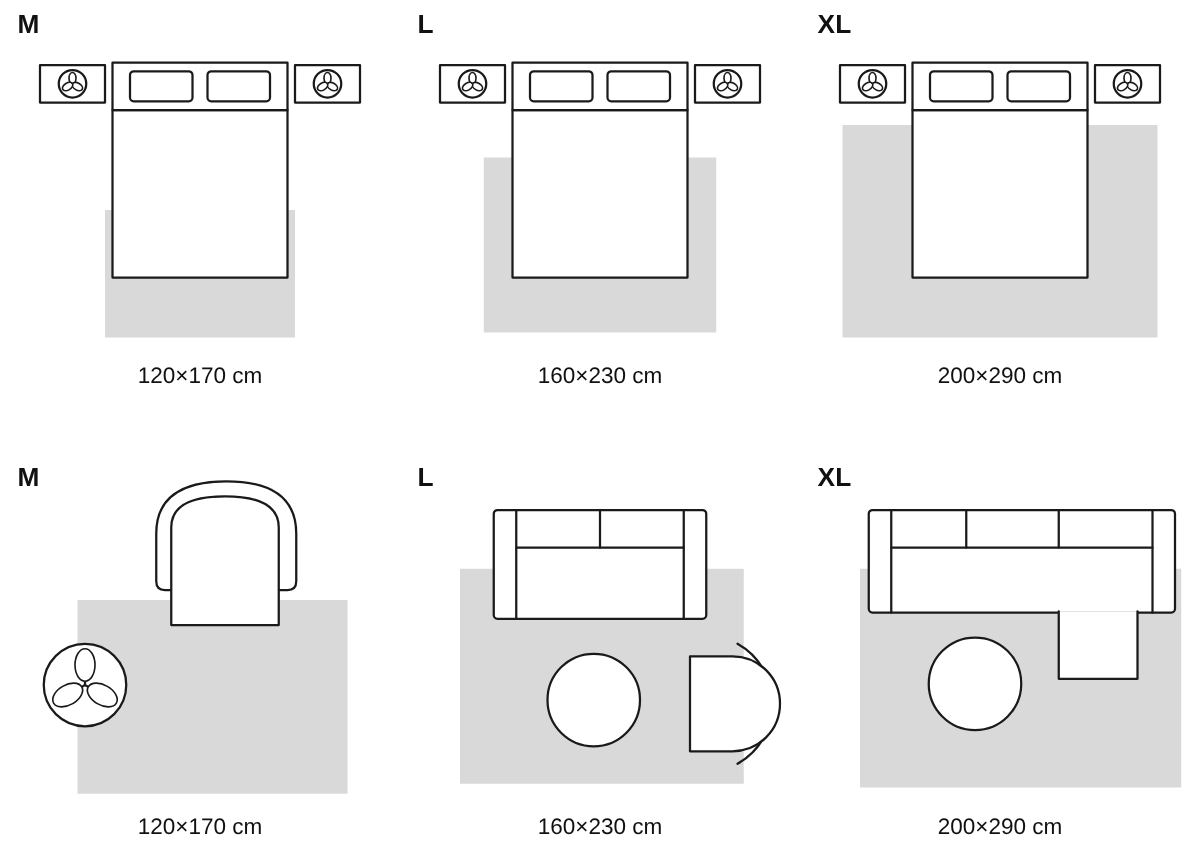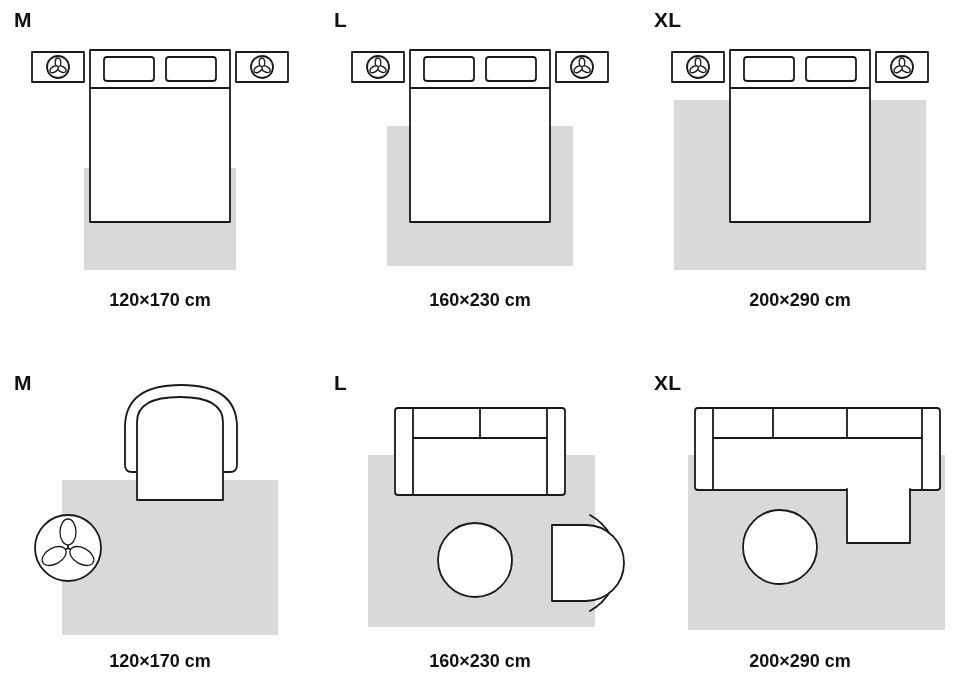--- a/index.html
+++ b/index.html
@@ -27,21 +27,21 @@
     position:absolute;left:14px;
     font-size:21px;font-weight:700;letter-spacing:.2px;
   }
   .row-top .panel-label{top:8px;}
   .row-bottom .panel-label{top:26px;}
   .scene{position:absolute;left:0;display:block;}
   .row-top .scene{top:0;width:320px;height:280px;}
   .row-bottom .scene{top:30px;width:320px;height:265px;}
   .caption{
     position:absolute;left:0;width:100%;
-    text-align:center;font-size:18px;font-weight:700;
+    text-align:center;font-size:18px;font-weight:400;
   }
   .row-top .caption{top:290px;}
   .row-bottom .caption{top:306px;}
   .rug{fill:var(--rug);stroke:none;}
   .furn{fill:#ffffff;stroke:var(--outline);stroke-width:1.8;stroke-linejoin:round;stroke-linecap:round;}
   .line{fill:none;stroke:var(--outline);stroke-width:1.8;stroke-linecap:round;}
   .petal{fill:#ffffff;stroke:var(--outline);stroke-width:1.3;stroke-linejoin:round;}
 </style>
 </head>
 <body>

